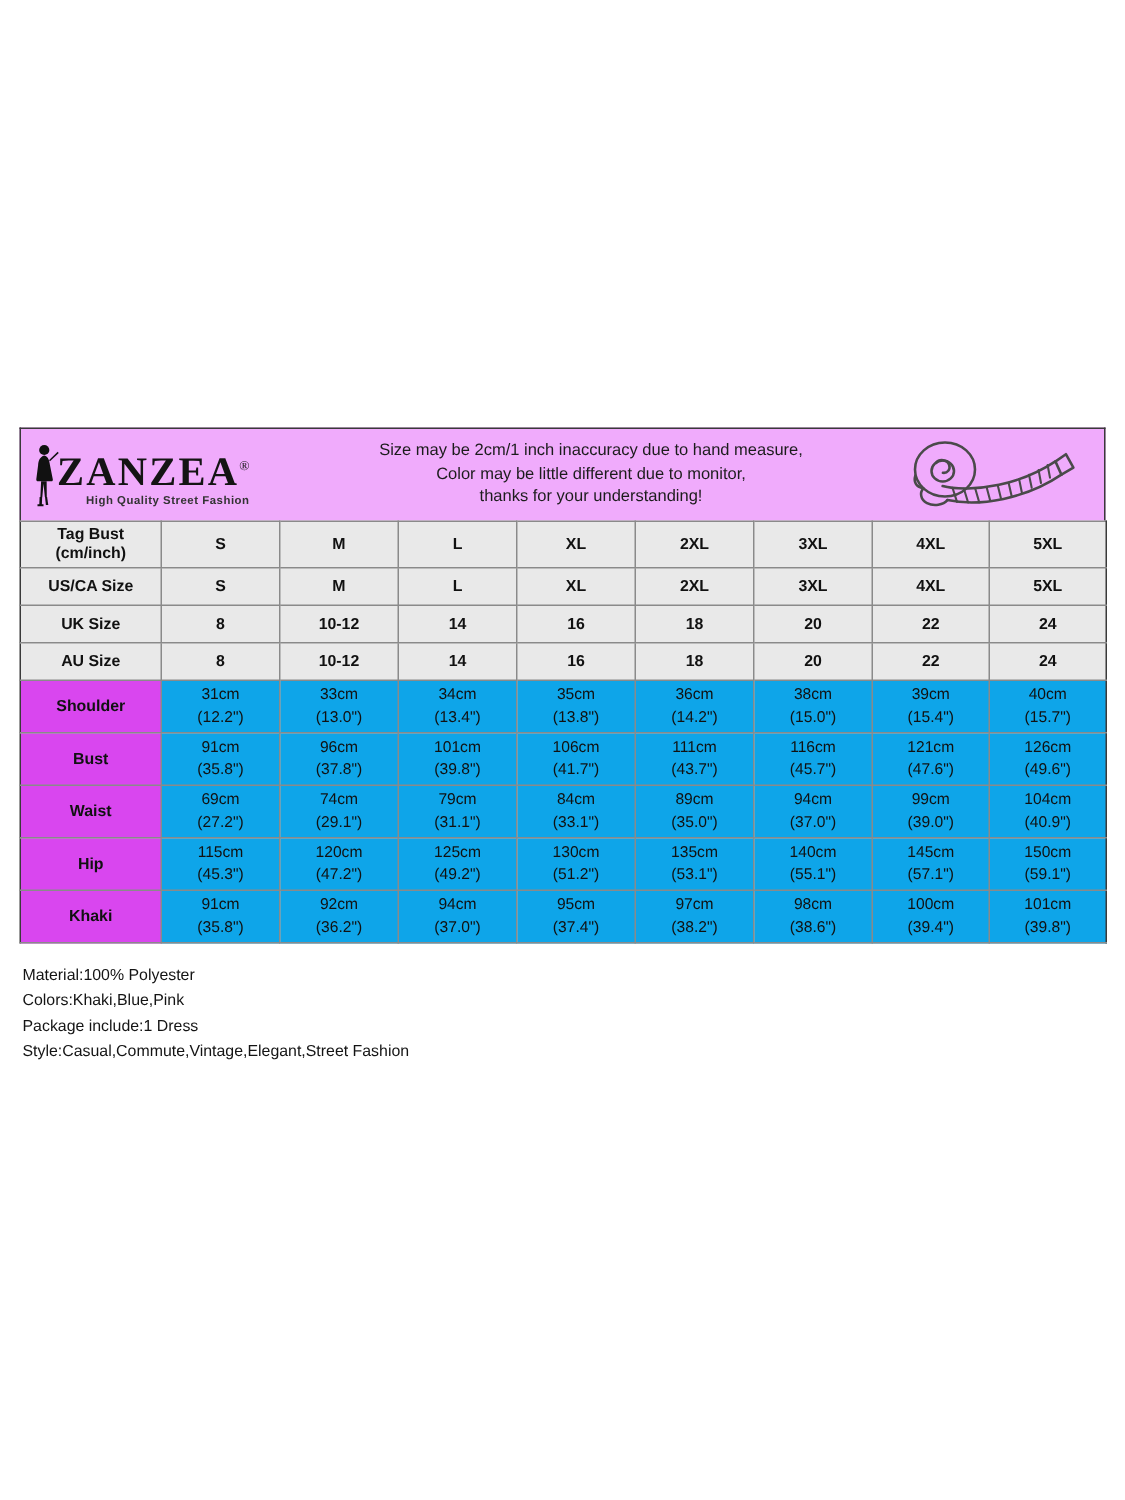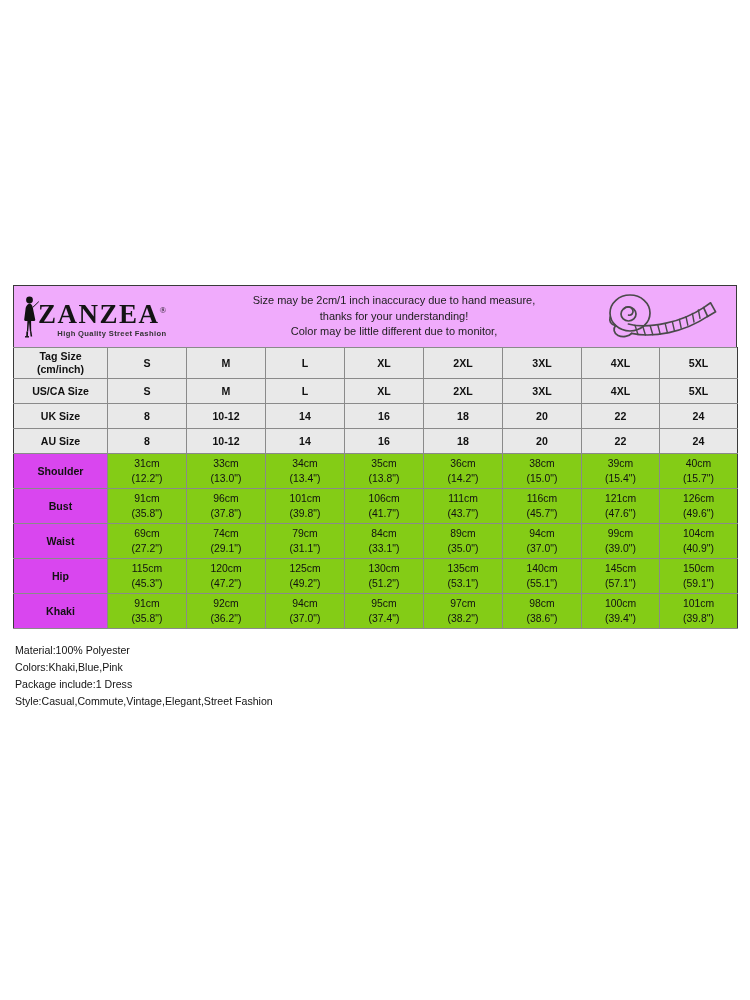--- a/index.html
+++ b/index.html
@@ -124,21 +124,21 @@
     font-weight: 700;
     height: 24px;
     font-size: 10.6px;
   }
   table.chart td.rowlabel {
     background: #e9e9e9;
     font-weight: 700;
     font-size: 10.6px;
   }
   table.chart tr.meas-row td {
-    background: #84cc16;
+    background: #0ea5e9;
     height: 34px;
   }
   table.chart tr.meas-row td.rowlabel {
     background: #d946ef;
   }
   .outer-edge {
     border-left: 1px solid #3a3a3a !important;
   }
   .outer-edge-r {
     border-right: 1px solid #3a3a3a !important;
@@ -184,22 +184,22 @@
         </div>
         <div class="brand-text-wrap">
           <div class="brand-name"><span>ZANZEA</span><span class="brand-reg">®</span></div>
           <div class="brand-tagline">High Quality Street Fashion</div>
         </div>
       </div>
     </div>
 
     <div class="notice-cell">
       <div class="notice-line">Size may be 2cm/1 inch inaccuracy due to hand measure,</div>
+      <div class="notice-line">Color may be little different due to monitor,</div>
       <div class="notice-line">thanks for your understanding!</div>
-      <div class="notice-line">Color may be little different due to monitor,</div>
     </div>
 
     <div class="tape-cell">
       <svg width="128" height="52" viewBox="0 0 128 52" xmlns="http://www.w3.org/2000/svg">
         <g fill="none" stroke="#4a4a4a" stroke-width="1.7" stroke-linejoin="round" stroke-linecap="round">
           <ellipse cx="33" cy="22" rx="20" ry="18"></ellipse>
           <path d="M18.6 34.6 C16 37.4 16.6 42.2 21 44.4 C25.6 46.7 32 45.6 34.6 42.4"></path>
           <path d="M13.2 26.0 C12.0 30.0 13.4 33.6 18.6 34.6"></path>
           <path d="M34.6 42.4 C44 44.4 58 44.6 72 41.6 C86 38.6 100 32.6 110.6 25.4"></path>
           <path d="M31.4 33.0 C40 35.4 55 35.2 69 32.2 C83 29.2 96 23.6 106.6 16.6"></path>
@@ -233,21 +233,21 @@
         <col style="width:79px">
       <col style="width:79px">
         <col style="width:79px">
         <col style="width:78px">
         <col style="width:78px">
     </colgroup>
     <tbody>
       <tr class="size-row">
         <td class="rowlabel outer-edge">
           <div class="tag-size-label">
-            <span>Tag Size</span><br>
+            <span>Tag Bust</span><br>
             <span>(cm/inch)</span>
           </div>
         </td>
         <td>S</td>
         <td>M</td>
         <td>L</td>
         <td>XL</td>
         <td>2XL</td>
         <td>3XL</td>
         <td>4XL</td>

